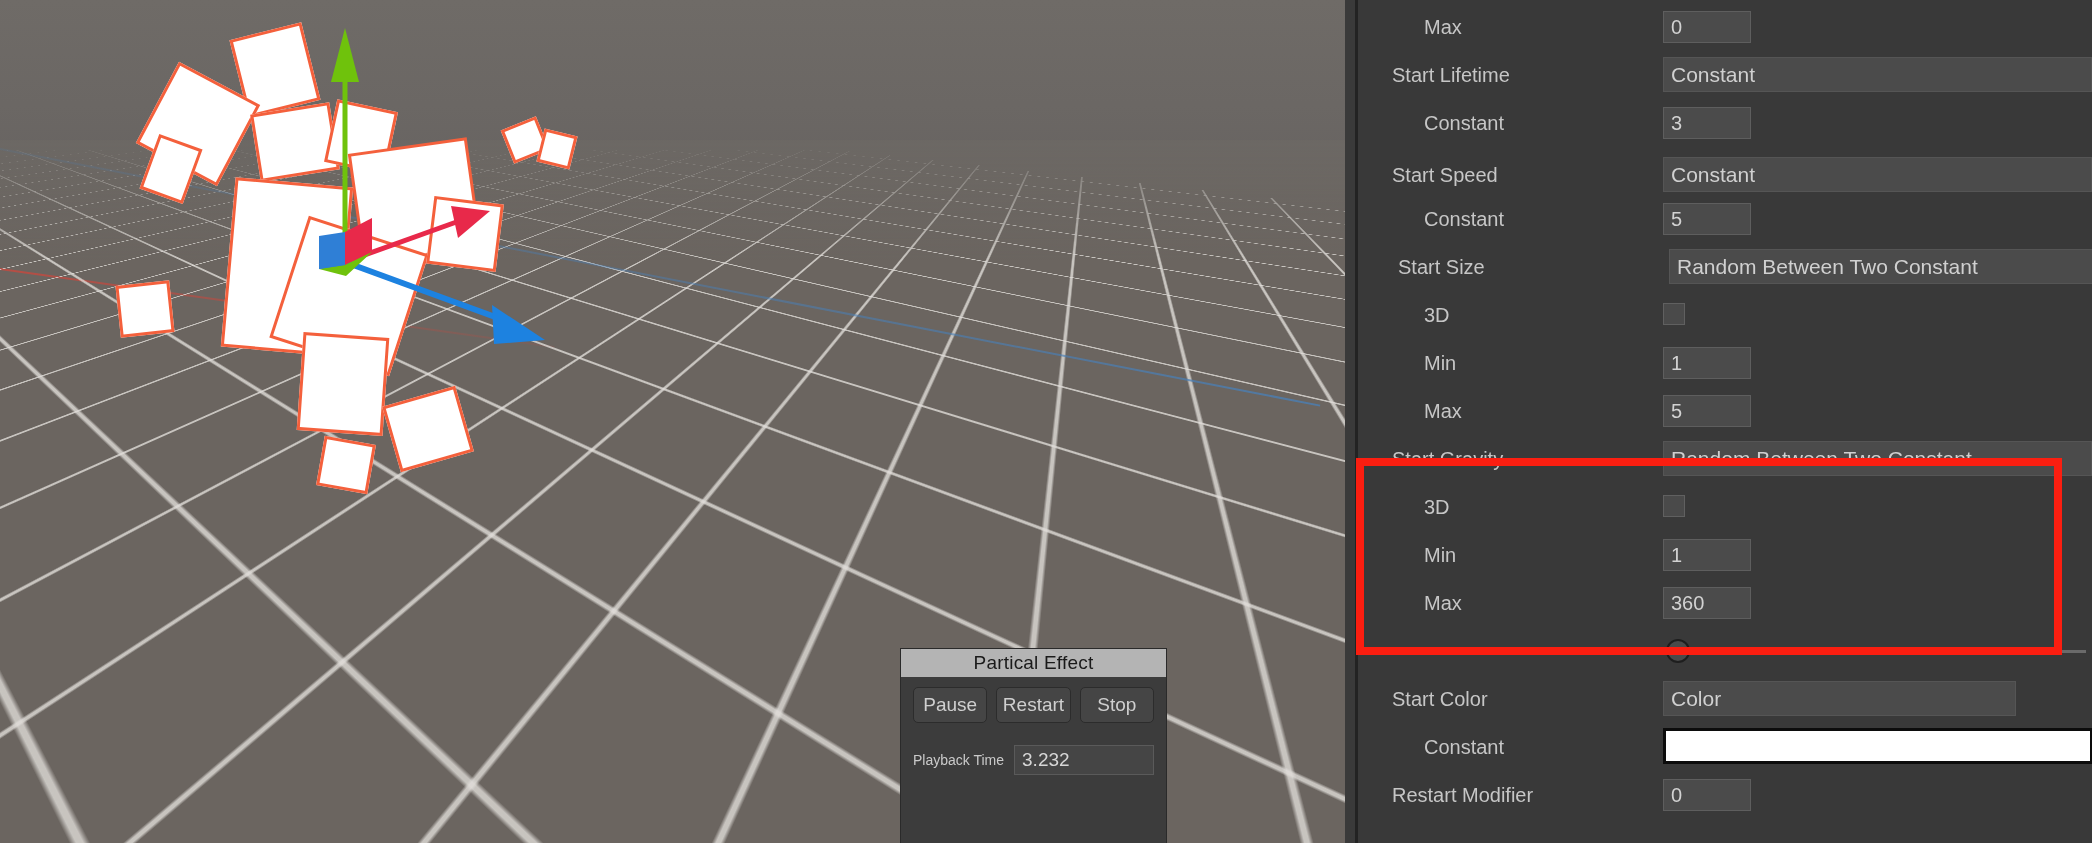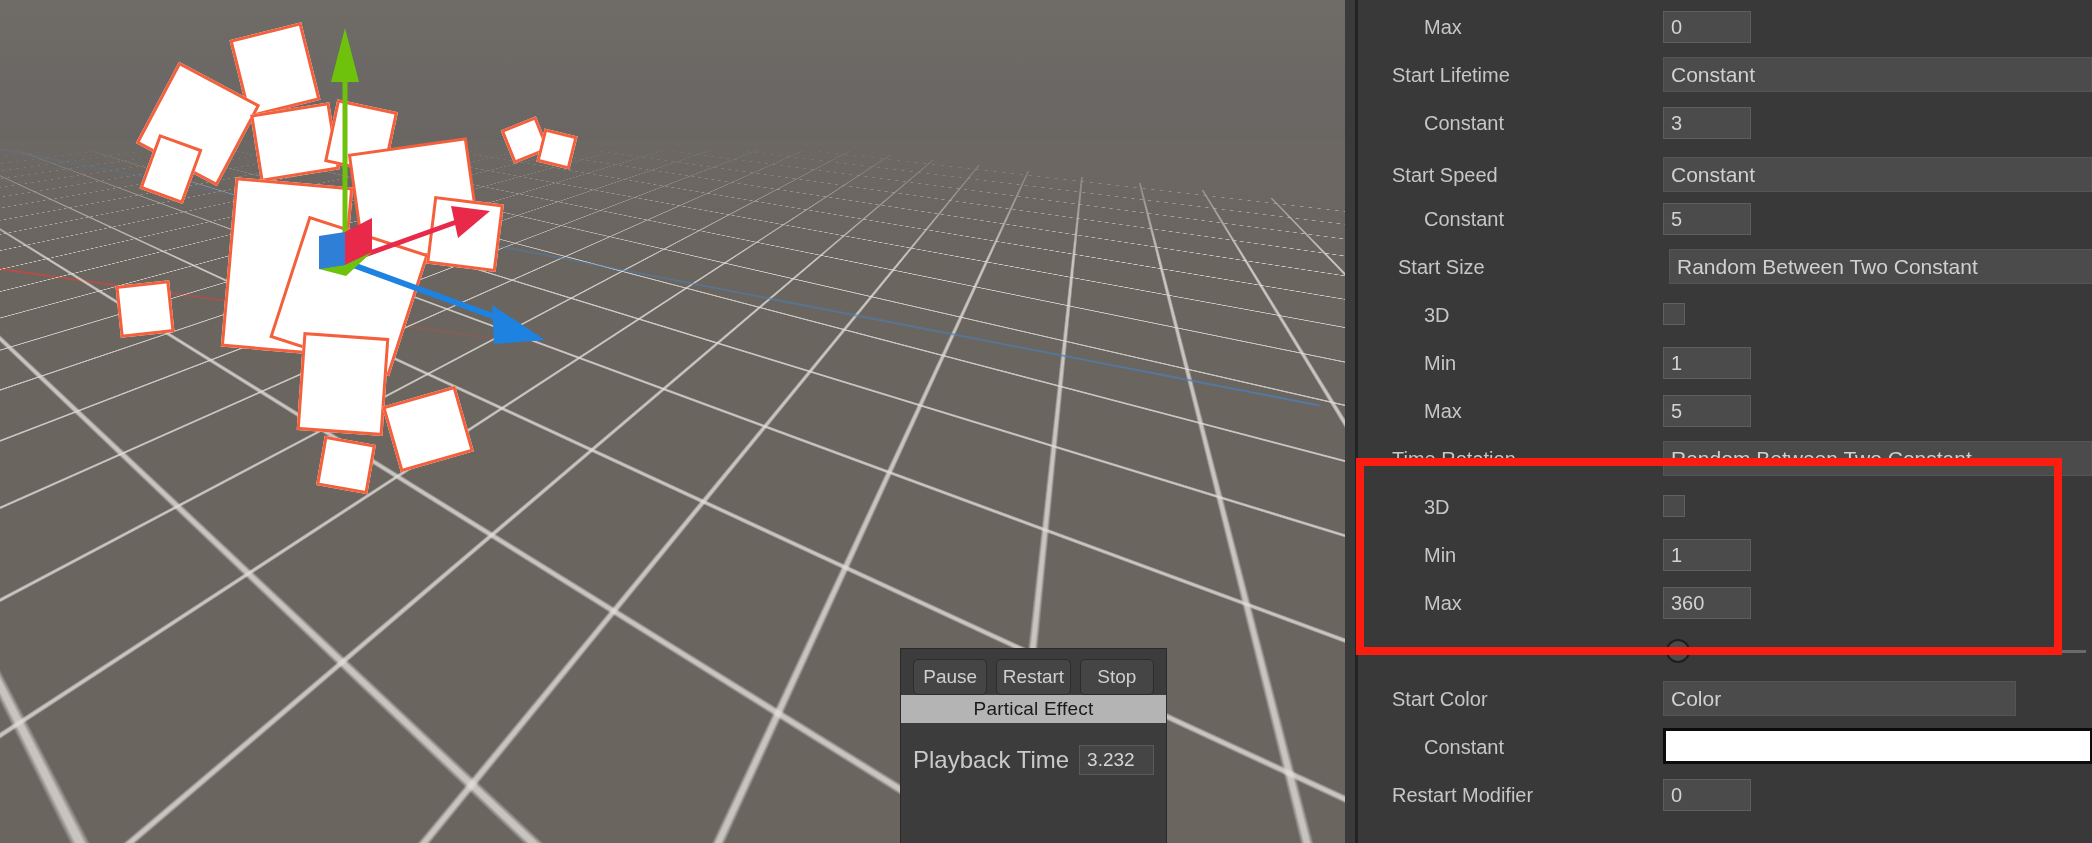--- a/index.html
+++ b/index.html
@@ -35,21 +35,21 @@
 
   
   #pfx{position:absolute;left:900px;top:648px;width:265px;height:200px;
        background:#3c3c3c;border:1px solid #2a2a2a;}
   #pfx-title{height:28px;background:#b4b4b4;color:#1a1a1a;font-size:19px;
              display:flex;align-items:center;justify-content:center;letter-spacing:.2px;}
   #pfx-btns{display:flex;gap:9px;padding:10px 12px 0 12px;}
   .pfx-btn{flex:1;height:34px;background:#454545;border:1px solid #2c2c2c;border-radius:5px;
            color:#cfcfcf;font-size:19px;display:flex;align-items:center;justify-content:center;cursor:pointer;}
   #pfx-time-row{display:flex;align-items:center;padding:22px 12px 0 12px;gap:10px;}
-  #pfx-time-label{color:#cacaca;font-size:24px;white-space:nowrap;}
+  #pfx-time-label{color:#cacaca;font-size:14px;white-space:nowrap;}
   #pfx-time-field{flex:1;height:30px;background:#454545;border:1px solid #5a5a5a;
                   color:#d6d6d6;font-size:19px;display:flex;align-items:center;padding-left:7px;box-sizing:border-box;}
 
   
   #gap{position:absolute;left:1345px;top:0;width:13px;height:843px;background:#3a3a3a;}
   #gapline{position:absolute;left:1355px;top:0;width:3px;height:843px;background:#232323;}
   #inspector{position:absolute;left:1358px;top:0;width:734px;height:843px;background:#393939;overflow:hidden;}
 
   .row{position:absolute;left:0;width:734px;height:48px;padding-left:40px;}
   .rlabel{position:absolute;top:0;height:48px;display:flex;align-items:center;
@@ -131,26 +131,26 @@
 
       <g>
         <polygon points="319,236 345,236 345,269 319,269" fill="#2f7fd6"></polygon>
         <polygon points="345,232 372,218 372,252 345,265" fill="#e8294a"></polygon>
         <polygon points="319,269 345,265 372,252 346,276" fill="#6fc20c"></polygon>
         <polygon points="319,236 345,232 345,265 319,269" fill="#2f7fd6"></polygon>
       </g>
     </svg>
 
     <div id="pfx">
+      <div id="pfx-title">Partical Effect</div>
       <div id="pfx-btns">
         <div class="pfx-btn">Pause</div>
         <div class="pfx-btn">Restart</div>
         <div class="pfx-btn">Stop</div>
       </div>
-      <div id="pfx-title">Partical Effect</div>
       <div id="pfx-time-row">
         <div id="pfx-time-label">Playback Time</div>
         <div id="pfx-time-field">3.232</div>
       </div>
     </div>
   </div>
 
   <div id="gap"></div>
   <div id="gapline"></div>
 
@@ -185,21 +185,21 @@
       </div>
       <div class="row" style="top: 339px;">
         <div class="rlabel lvl1">Min</div>
         <div class="numbox">1</div>
       </div>
       <div class="row" style="top: 387px;">
         <div class="rlabel lvl1">Max</div>
         <div class="numbox">5</div>
       </div>
       <div class="row" style="top: 435px;">
-        <div class="rlabel lvl0">Time Rotation</div>
+        <div class="rlabel lvl0">Start Gravity</div>
         <div class="dropdown" style="width: 429px;">Random Between Two Constant</div>
       </div>
       <div class="row" style="top: 483px;">
         <div class="rlabel lvl1">3D</div>
         <div class="chk"></div>
       </div>
       <div class="row" style="top: 531px;">
         <div class="rlabel lvl1">Min</div>
         <div class="numbox">1</div>
       </div>

